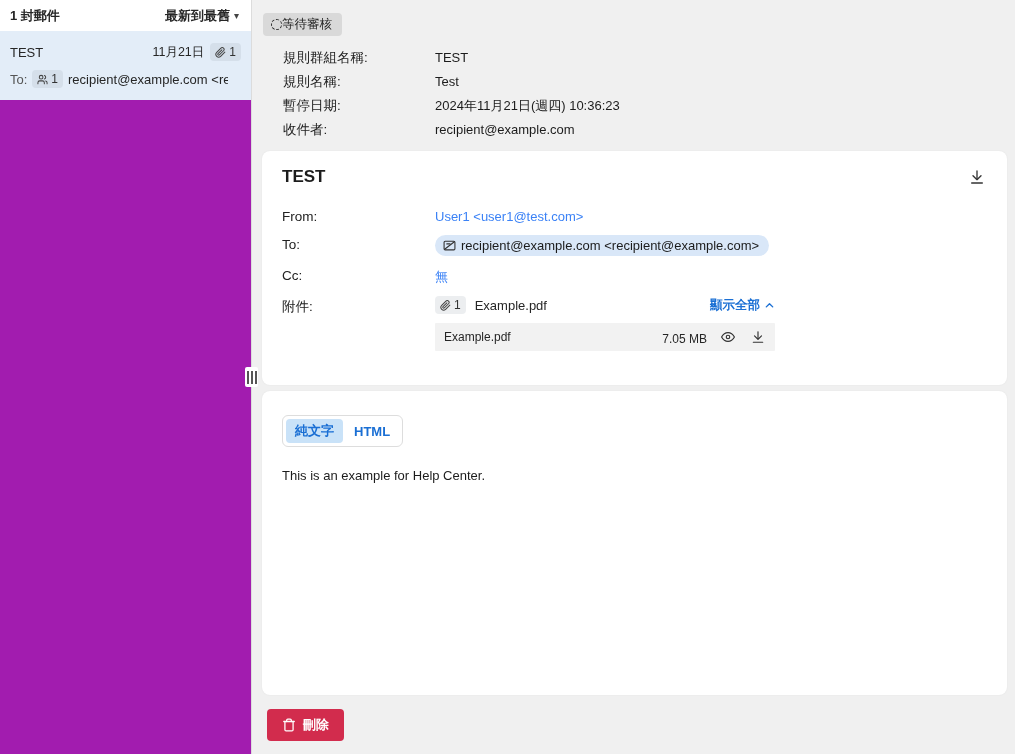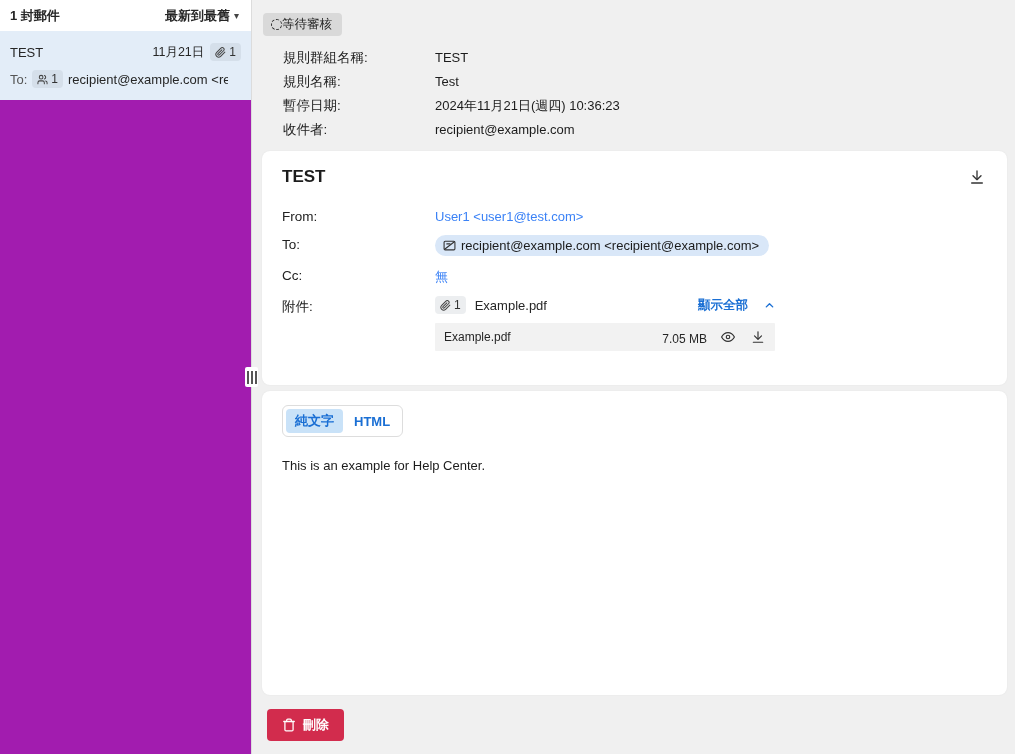--- a/index.html
+++ b/index.html
@@ -96,34 +96,34 @@
     background:var(--chip-bg,#d9e7f8); border-radius:12px;
     padding:3px 10px 3px 8px; font-size:13px; color:#1c1c1c; cursor:pointer;
   }
   .chip svg { width:13px; height:13px; stroke:#333; }
 
   .attach-col { width:340px; }
   .attach-summary { display:flex; align-items:center; justify-content:space-between; }
   .attach-left { display:flex; align-items:center; gap:9px; }
   .show-all {
     border:none; background:none; cursor:pointer; font-size:12.5px; font-weight:bold;
-    color:var(--accent-blue,#1a6fd4); display:flex; align-items:center; gap:16px;
+    color:var(--accent-blue,#1a6fd4); display:flex; align-items:center; gap:4px;
   }
   .show-all svg { width:11px; height:11px; stroke:var(--accent-blue,#1a6fd4); }
   .attach-row {
     margin-top:9px; background:var(--attachment-row-bg,#f2f2f2);
     height:28px; display:flex; align-items:center; justify-content:space-between;
     padding:0 8px 0 9px; border-radius:1px;
   }
   .attach-row .fname { font-size:12px; }
   .attach-row .right { display:flex; align-items:flex-end; gap:12px; }
   .attach-row .fsize { font-size:12px; }
   .attach-row .icon-btn svg { width:14px; height:14px; }
 
-  .body-card { margin-top:6px; height:304px; padding:14px 20px; }
+  .body-card { margin-top:6px; height:304px; padding:24px 20px; }
   .tab-group {
     display:inline-flex; gap:2px; border:1px solid #ddd; border-radius:6px;
     padding:3px; background:#fff;
   }
   .tab {
     border:none; background:none; cursor:pointer; font-size:13px; font-weight:bold;
     color:var(--accent-blue,#1a6fd4); padding:3px 9px; border-radius:4px;
   }
   .tab.active { background:var(--tab-active-bg,#c9e2f8); }
   .body-text { margin-top:21px; font-size:13px; color:#1c1c1c; }

